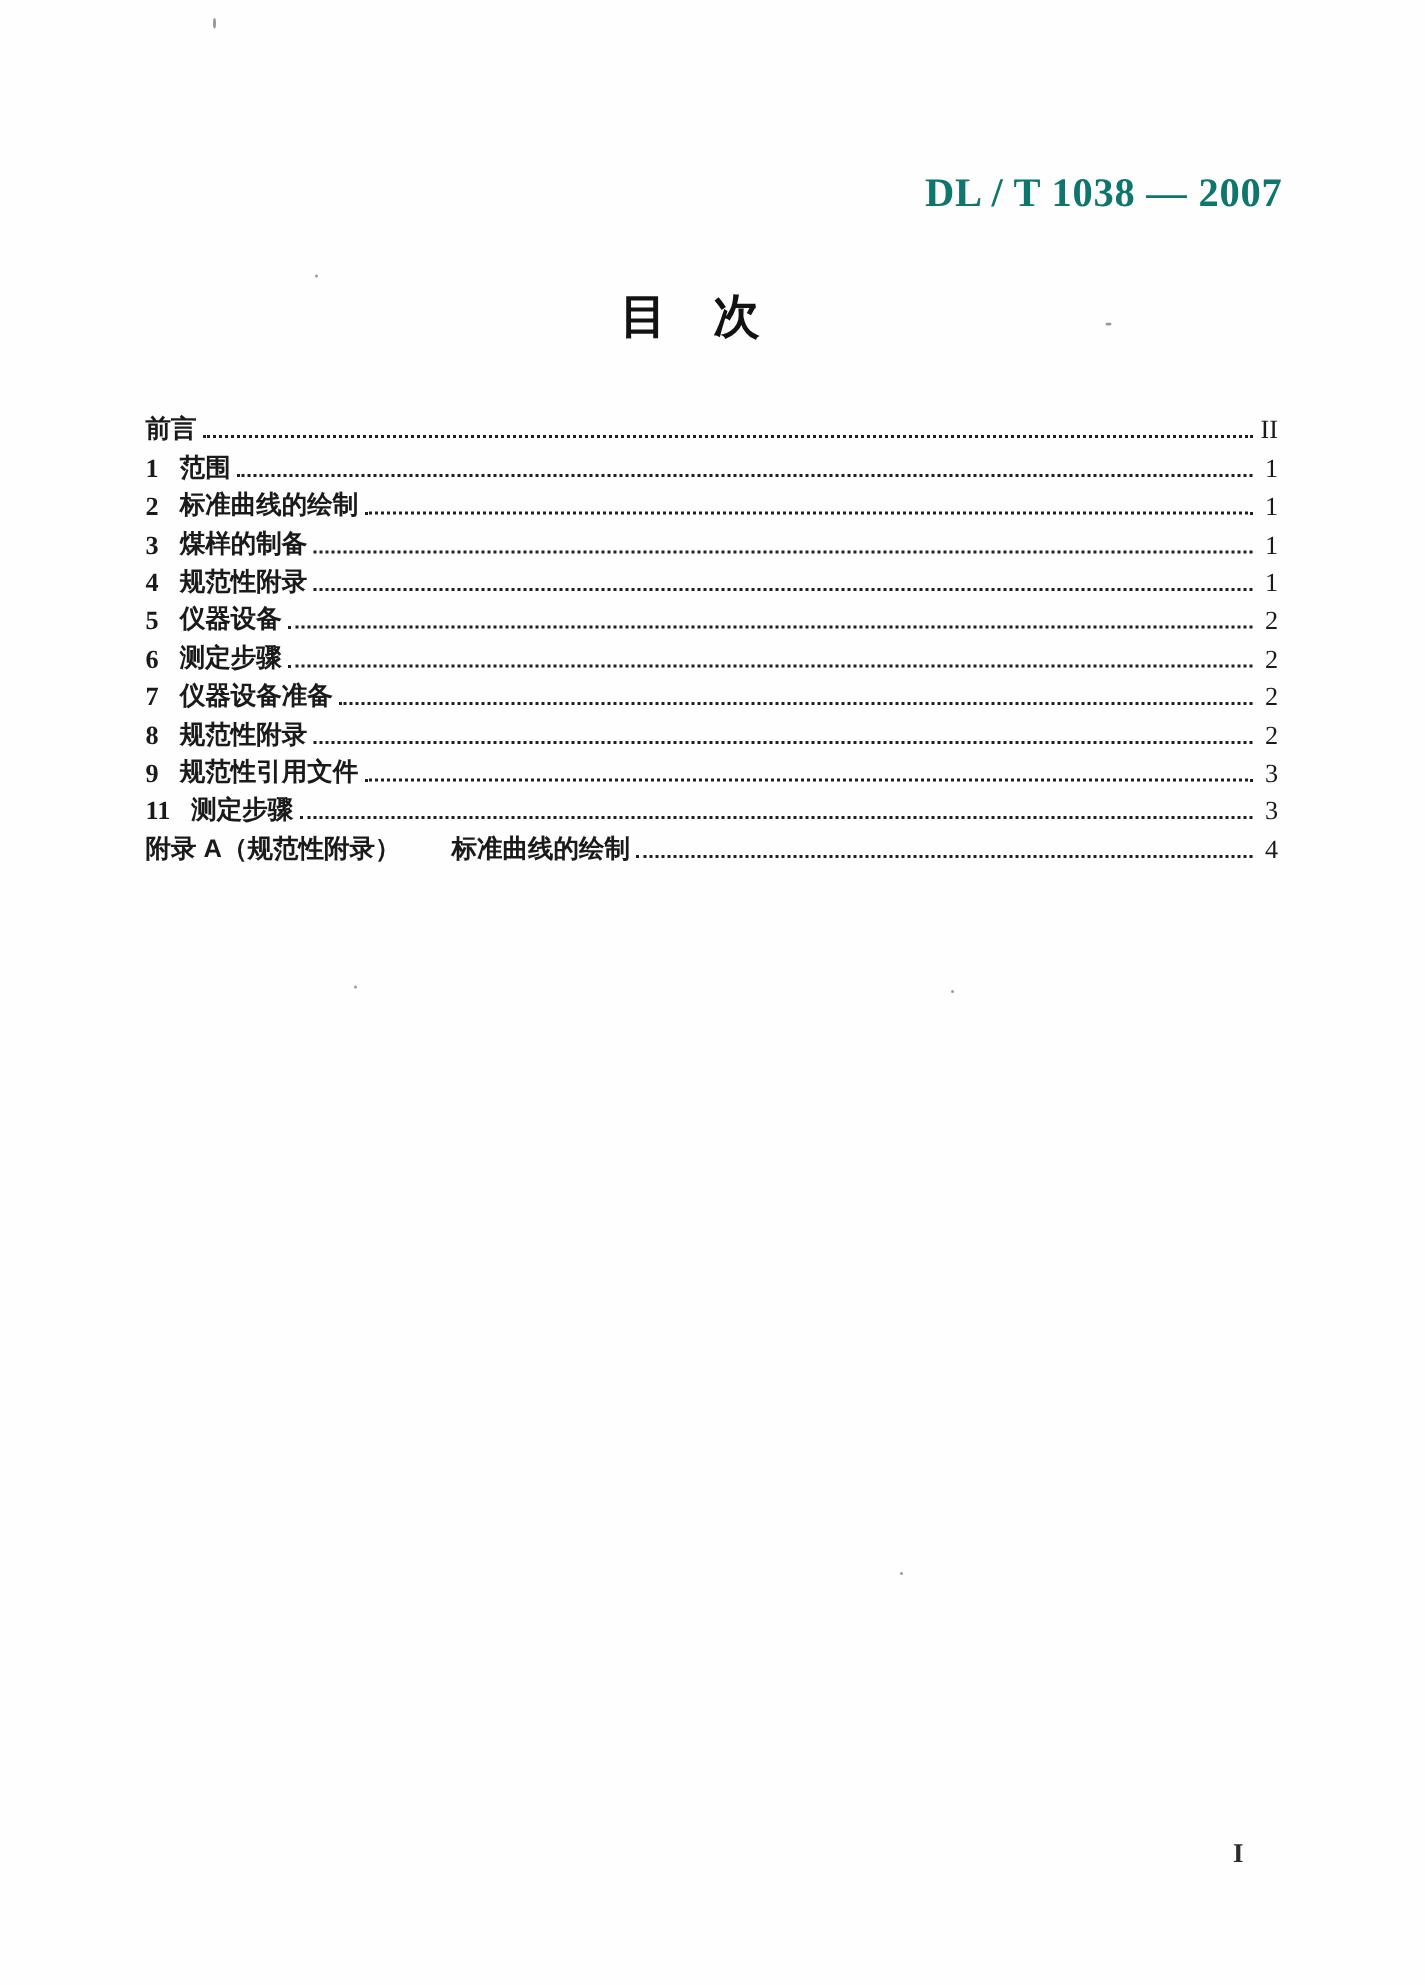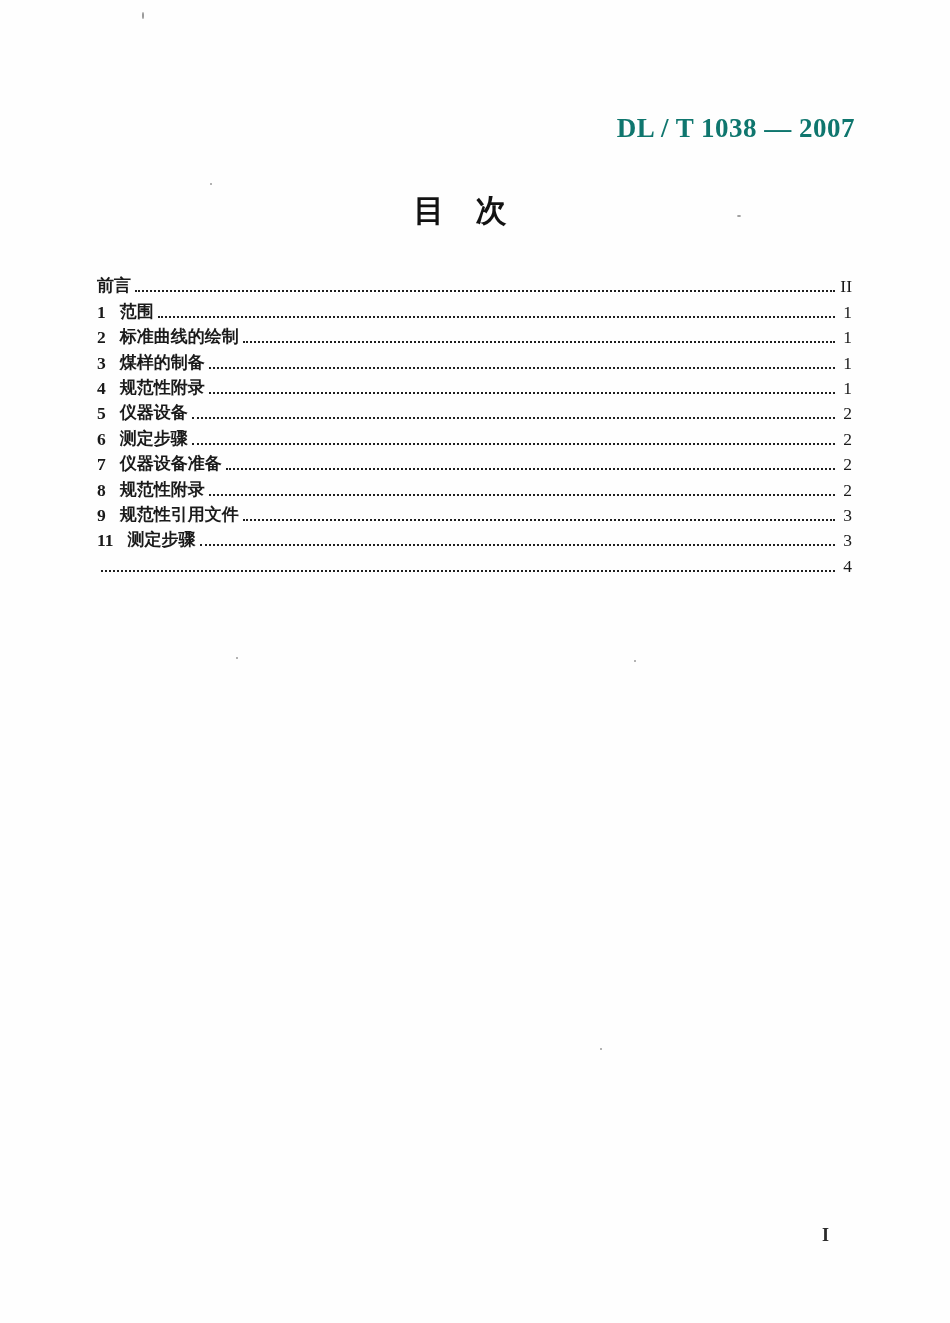--- a/index.html
+++ b/index.html
@@ -168,20 +168,21 @@
 
     <div class="toc-row">
       <span class="num">11</span>
       <span class="entry-title">测定步骤</span>
       <span class="leader"></span>
       <span class="page-num">3</span>
     </div>
 
     <div class="toc-row">
       
+      <span class="entry-title">附录 A（规范性附录）　　标准曲线的绘制</span>
       <span class="leader"></span>
       <span class="page-num">4</span>
     </div>
 
   </div>
 
   <div class="footer-page-number">I</div>
 
   <div class="speck s1"></div>
   <div class="speck s2"></div>

